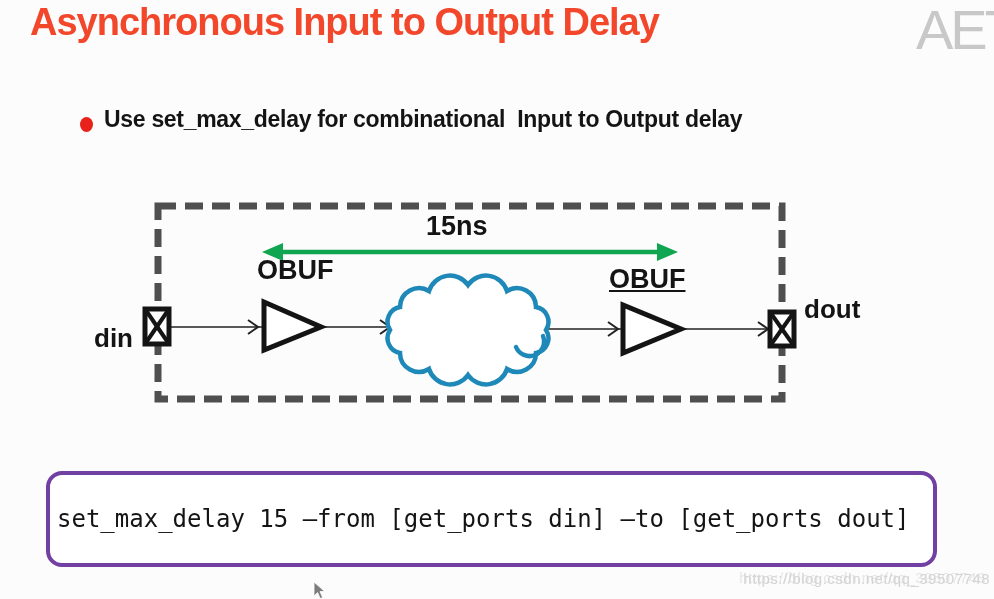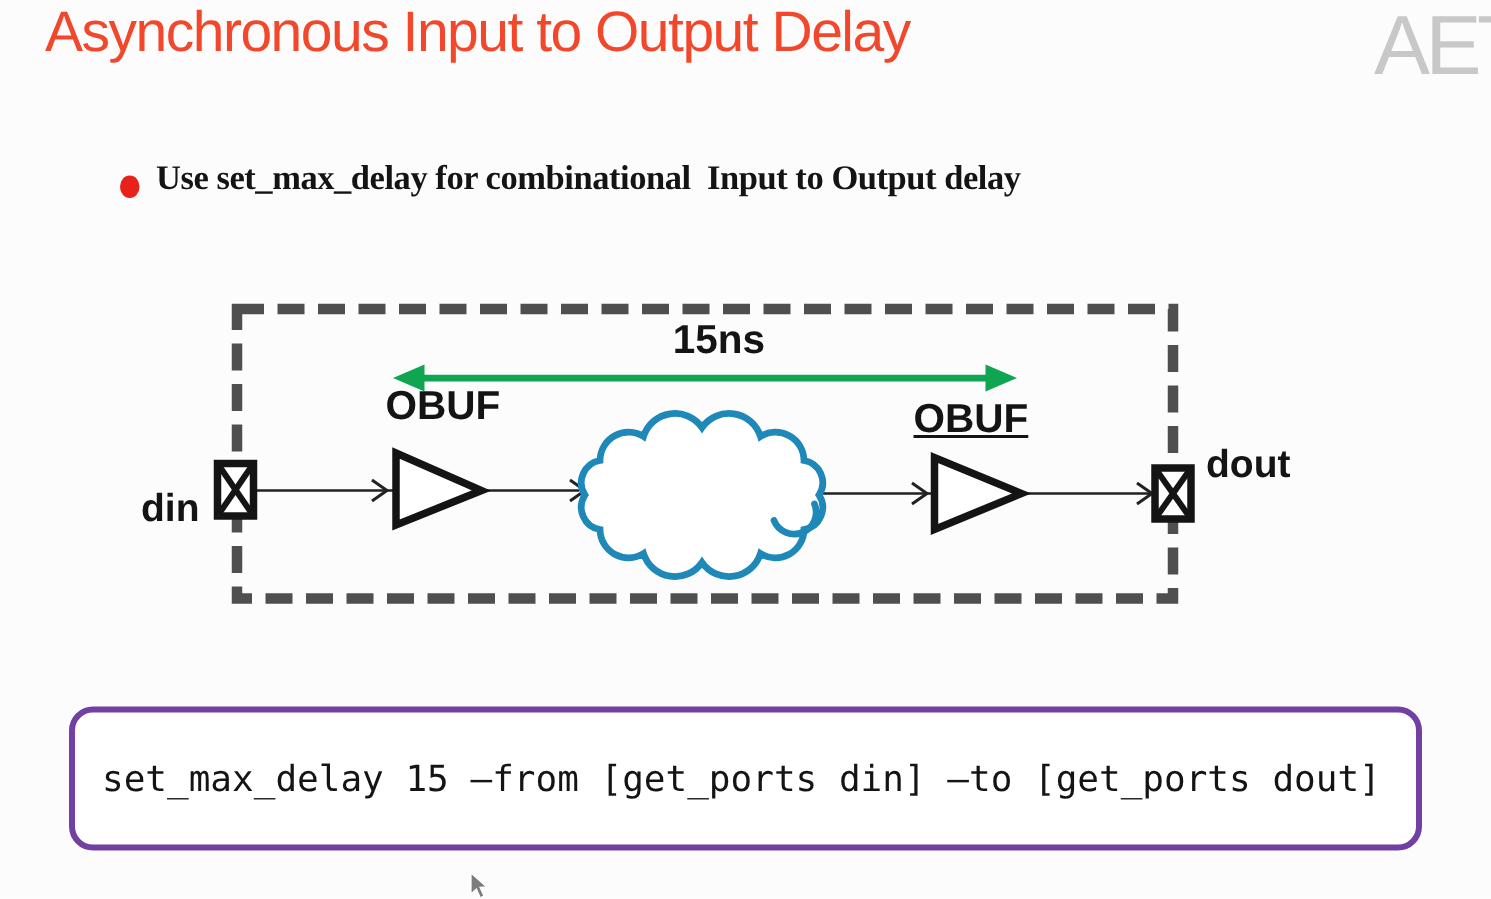--- a/index.html
+++ b/index.html
@@ -5,56 +5,56 @@
   html,body{margin:0;padding:0;}
   #slide{
     position:relative;
     width:994px;height:599px;
     background:#FCFCFC;
     overflow:hidden;
     font-family:"Liberation Sans",sans-serif;
   }
   .title{
     position:absolute;left:30px;top:0px;margin:0;
-    font-size:38px;font-weight:400;letter-spacing:-1px;
+    font-size:38px;font-weight:700;letter-spacing:-1px;
     color:#F2472B;line-height:1.2;
   }
   .logo{
     position:absolute;left:892px;top:2px;
     font-size:56px;font-weight:400;letter-spacing:-3px;
     color:#C8C8C8;line-height:1;
     white-space:nowrap;
     margin-left:24px;
   }
   .bullet-dot{
     position:absolute;left:80px;top:117px;
     width:13px;height:15px;border-radius:50%;
     background:#E8211A;
   }
   .bullet-text{
     position:absolute;left:104px;top:106px;
     font-size:23px;font-weight:700;letter-spacing:-0.3px;
-    color:#141414;white-space:pre;font-family:Liberation Serif, serif;
+    color:#141414;white-space:pre;
   }
   svg.diagram{position:absolute;left:0;top:0;}
   .dlabel{
     position:absolute;font-weight:700;color:#141414;line-height:1;
   }
-  .lbl-15ns{left:426px;top:213px;width:84px;text-align:right;font-size:27px;}
+  .lbl-15ns{left:426px;top:213px;width:84px;text-align:left;font-size:27px;}
   .lbl-ibuf{left:257px;top:257px;font-size:27px;}
   .lbl-obuf{left:609px;top:266px;font-size:27px;text-decoration:underline;}
   .lbl-din{left:94px;top:312px;font-size:26px;margin-top:13px;}
   .lbl-dout{left:804px;top:296px;font-size:26px;}
   .code-box{
     position:absolute;left:46px;top:471px;
     width:876px;height:88px;
     border:4px solid #7240A2;border-radius:16px;
     background:#FFFFFF;
     display:flex;align-items:center;
-    padding-left:18px;
+    padding-left:7px;
   }
   .code-text{
     font-family:"DejaVu Sans Mono","Liberation Mono",monospace;
     font-size:24px;color:#141414;white-space:pre;
   }
   .watermark{
     position:absolute;right:4px;top:570px;
     font-size:15px;letter-spacing:0.5px;
     color:#D4D4D4;
     text-shadow:-4px -1px 0 #E6E6E6;
@@ -122,18 +122,19 @@
   <div class="dlabel lbl-15ns">15ns</div>
   <div class="dlabel lbl-ibuf">OBUF</div>
   <div class="dlabel lbl-obuf">OBUF</div>
   <div class="dlabel lbl-din">din</div>
   <div class="dlabel lbl-dout">dout</div>
 
   <div class="code-box">
     <span class="code-text">set_max_delay 15 –from [get_ports din] –to [get_ports dout]</span>
   </div>
 
+  <div class="watermark">https://blog.csdn.net/qq_39507748</div>
 
   <svg class="cursor" width="14" height="18" viewBox="0 0 14 18">
     <path d="M1,0 L1,14 L4.6,10.6 L7.2,16.5 L9.6,15.4 L7,9.6 L11.5,9.3 Z" fill="#666666" stroke="#FFFFFF" stroke-width="0.8" opacity="0.85"></path>
   </svg>
 
 </div>
 
 </body></html>

